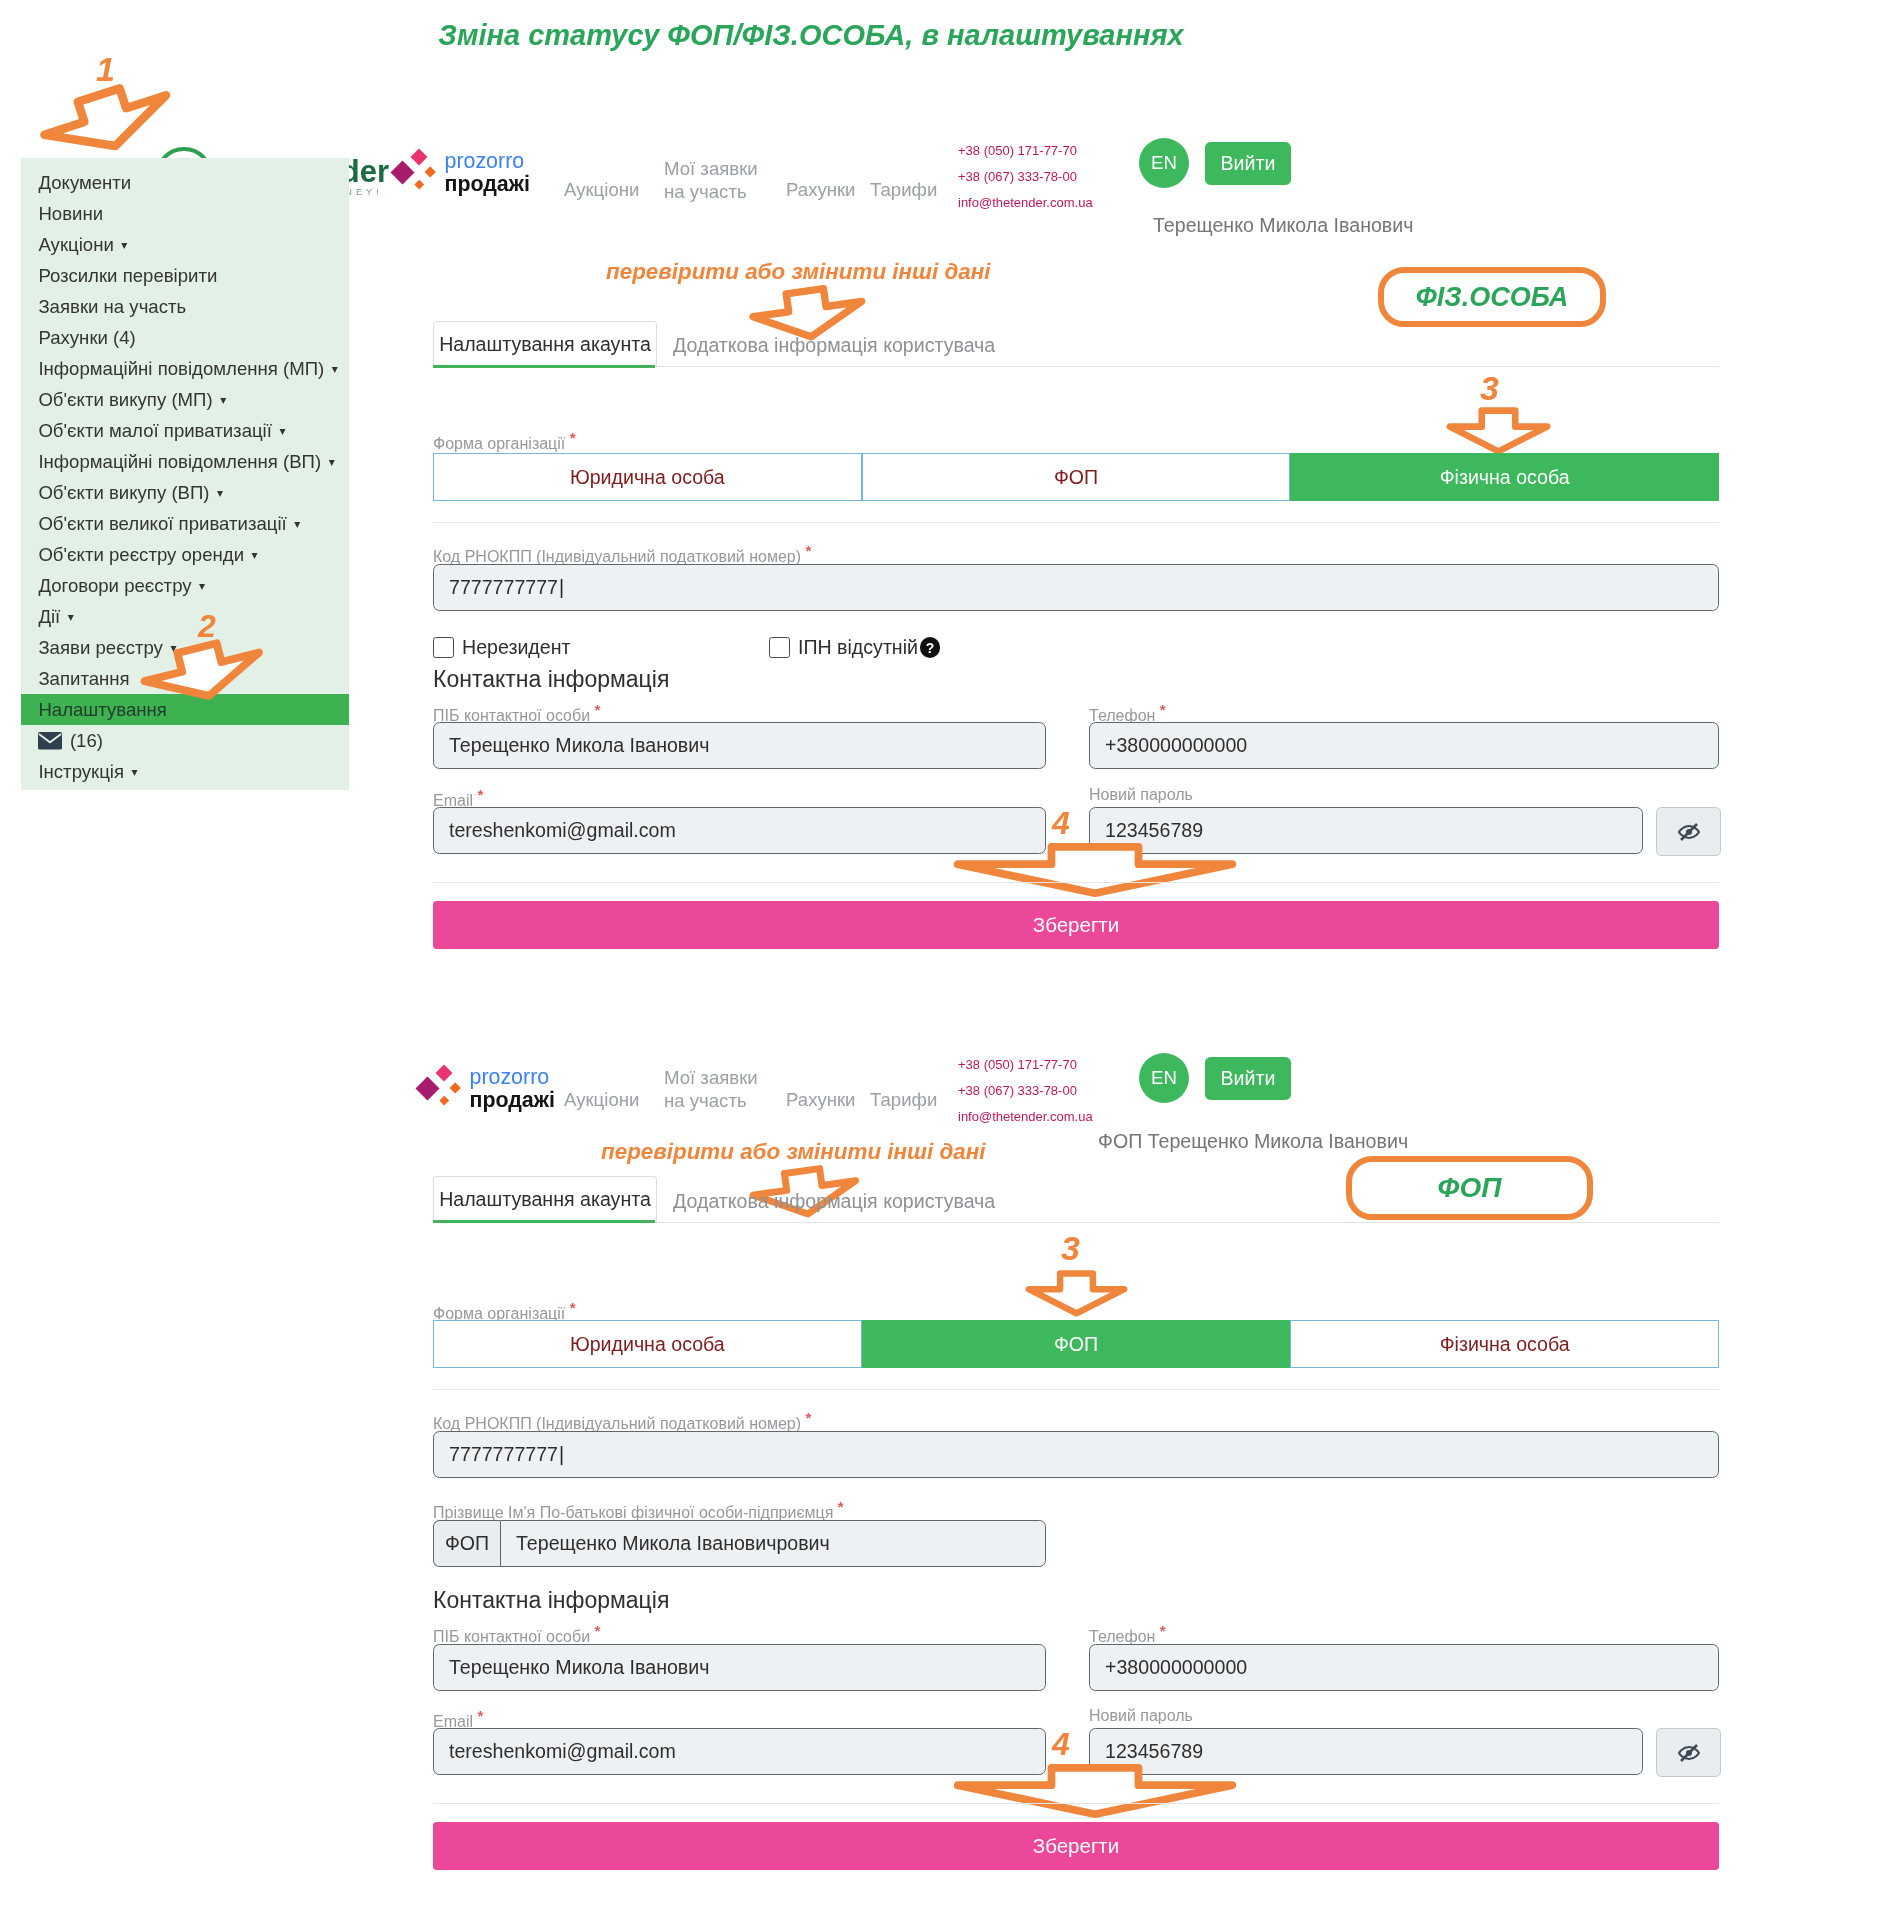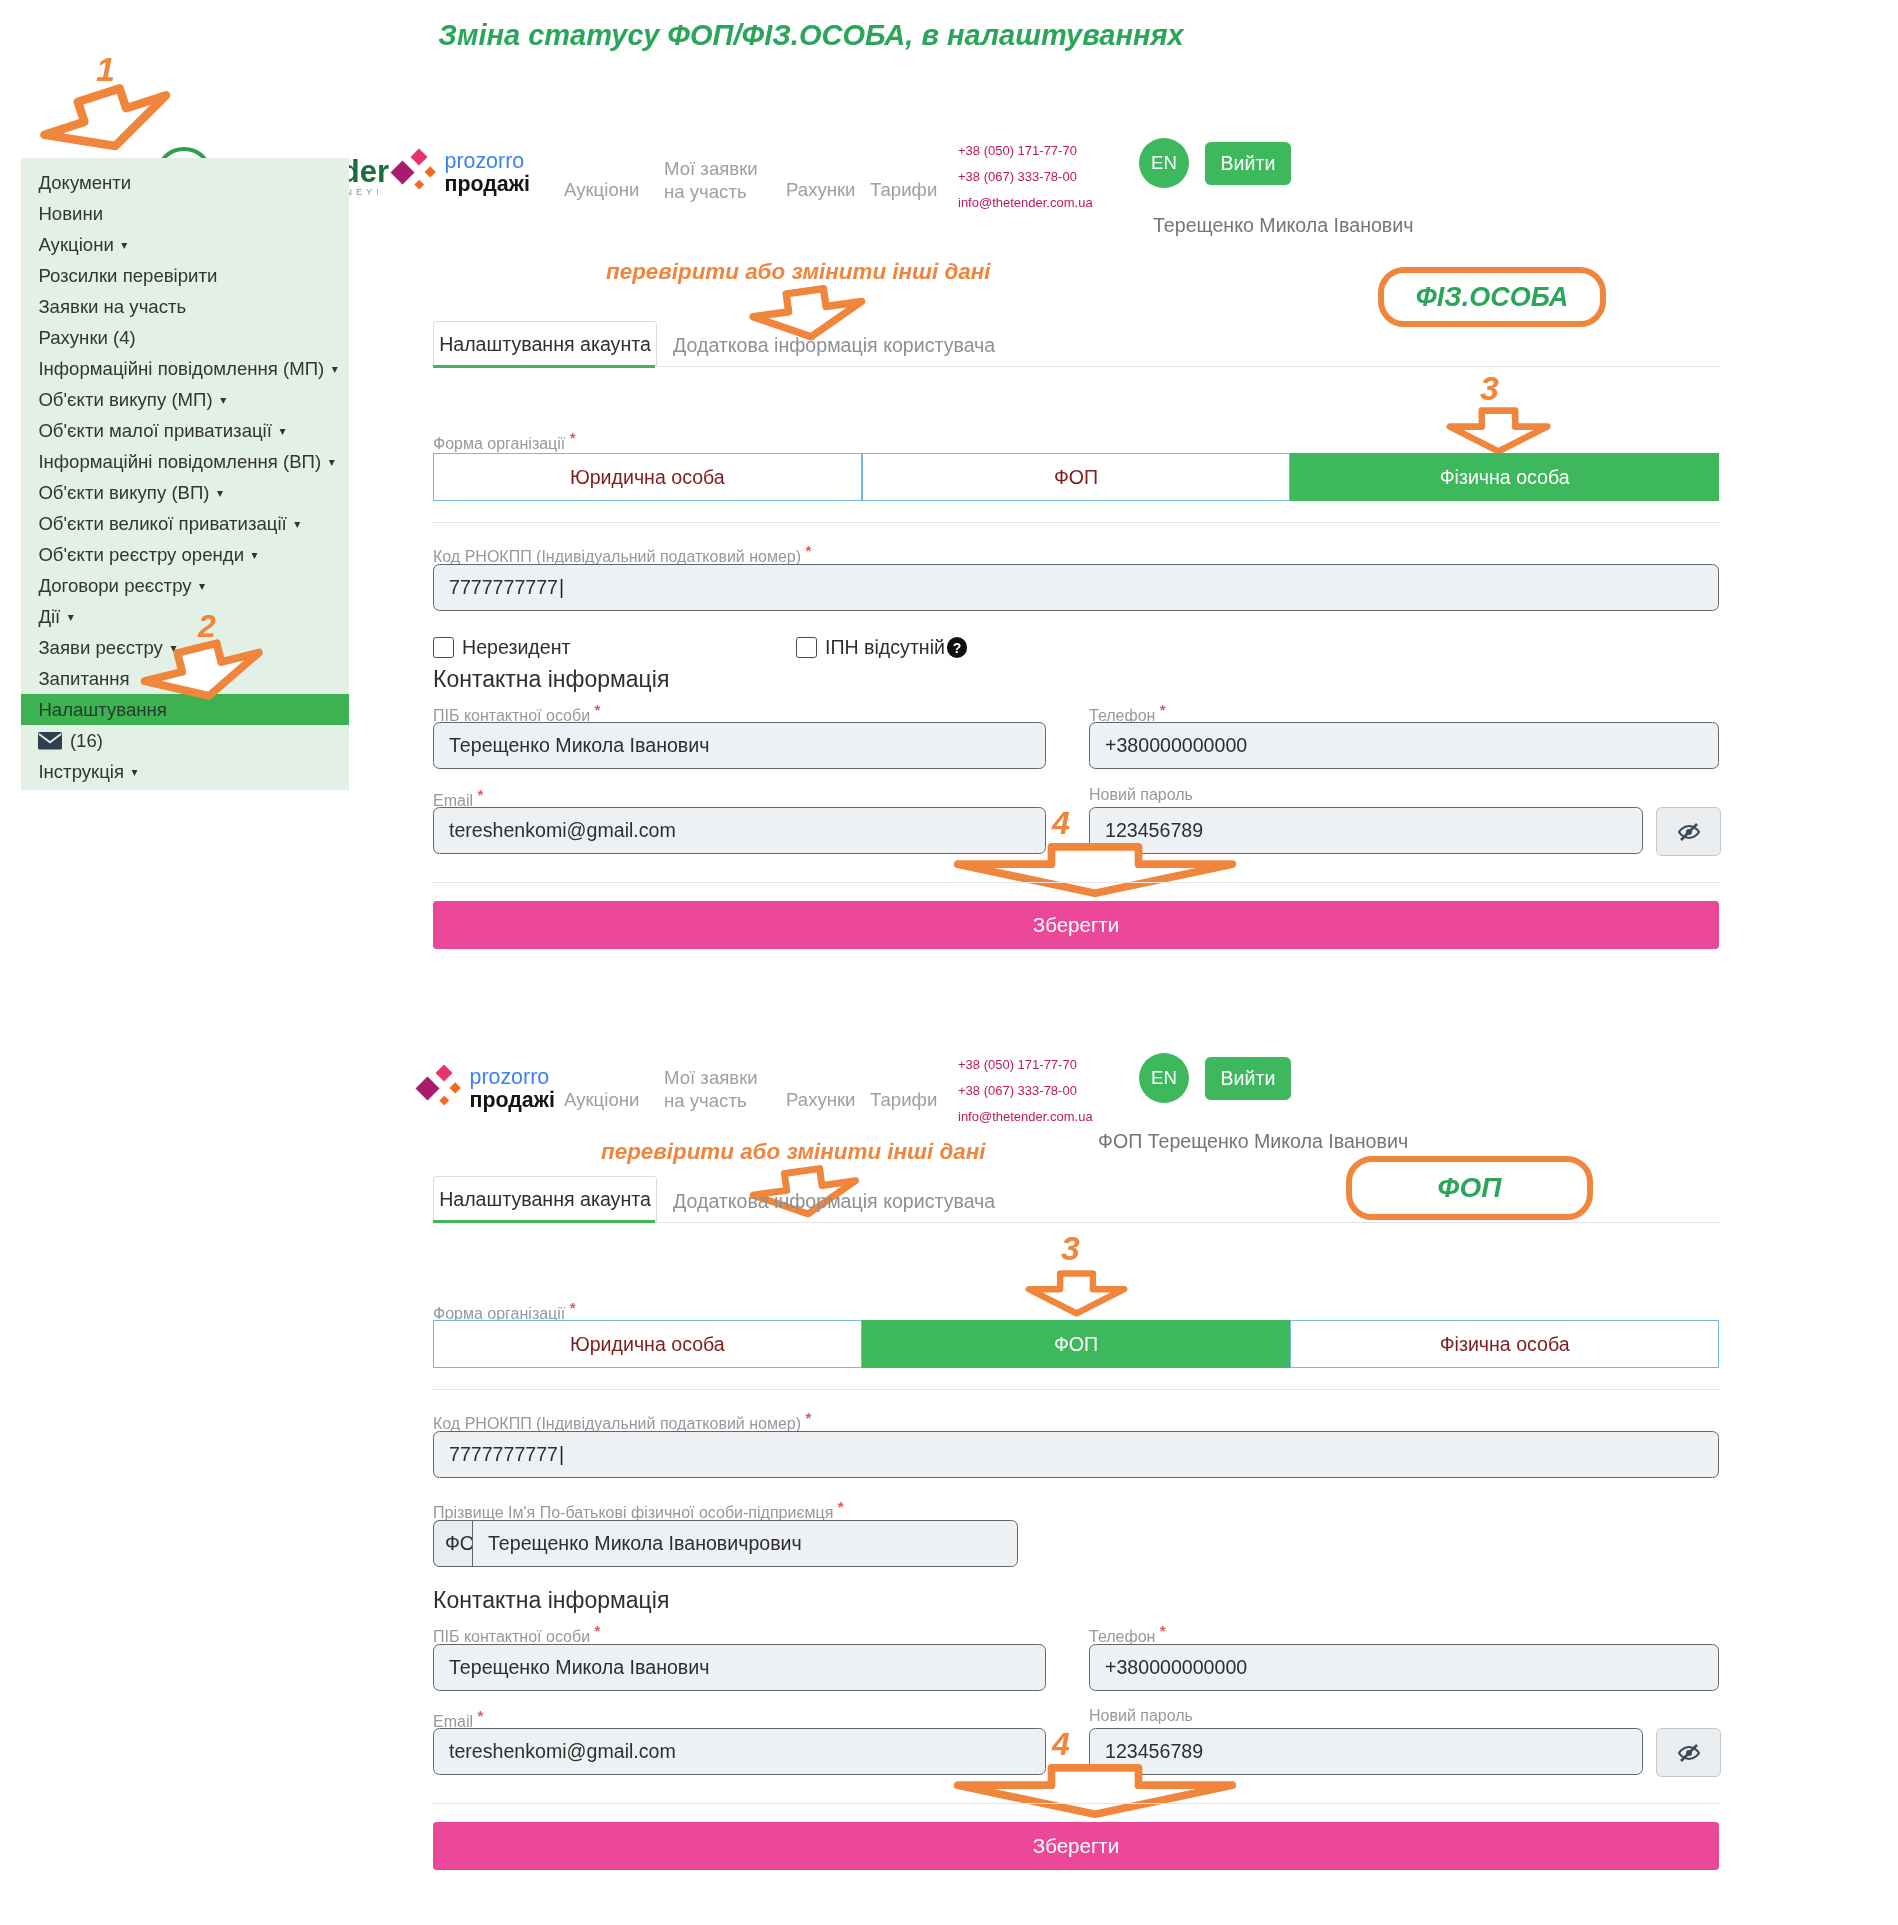--- a/index.html
+++ b/index.html
@@ -232,21 +232,21 @@
     <span>Код РНОКПП (Індивідуальний податковий номер)</span> <span class="star">*</span>
   </div>
   <div class="abs input" style="left:433px;top:564px;width:1286px;height:47px;">
     <span class="cursor">7777777777</span>
   </div>
 
   <div class="abs" style="left:433px;top:636px;display:flex;align-items:center;">
     <span class="checkbox"></span>
     <span class="cb-label">Нерезидент</span>
   </div>
-  <div class="abs" style="left:796px;top:636px;display:flex;align-items:center;">
+  <div class="abs" style="left:769px;top:636px;display:flex;align-items:center;">
     <span class="checkbox"></span>
     <span class="cb-label">ІПН відсутній</span>
     <span class="qmark">?</span>
   </div>
 
   <div class="abs h-contact" style="left:433px;top:666px;">Контактна інформація</div>
 
   <div class="abs field-label" style="left:433px;top:701px;">
     <span>ПІБ контактної особи</span> <span class="star">*</span>
   </div>
@@ -339,21 +339,21 @@
     <span>Код РНОКПП (Індивідуальний податковий номер)</span> <span class="star">*</span>
   </div>
   <div class="abs input" style="left:433px;top:1431px;width:1286px;height:47px;">
     <span class="cursor">7777777777</span>
   </div>
 
   <div class="abs field-label" style="left:433px;top:1498px;">
     <span>Прізвище Ім'я По-батькові фізичної особи-підприємця</span> <span class="star">*</span>
   </div>
   <div class="abs prefix-box" style="left:433px;top:1520px;width:67px;height:47px;">ФОП</div>
-  <div class="abs input" style="left:472px;top:1520px;width:546px;height:47px;border-radius:0 6.5px 6.5px 0;">
+  <div class="abs input" style="left:500px;top:1520px;width:546px;height:47px;border-radius:0 6.5px 6.5px 0;">
       <span>Терещенко Микола Івановичрович</span>
     </div>
 
   <div class="abs h-contact" style="left:433px;top:1587px;">Контактна інформація</div>
 
   <div class="abs field-label" style="left:433px;top:1622px;">
     <span>ПІБ контактної особи</span> <span class="star">*</span>
   </div>
   <div class="abs field-label" style="left:1089px;top:1622px;">
     <span>Телефон</span> <span class="star">*</span>

